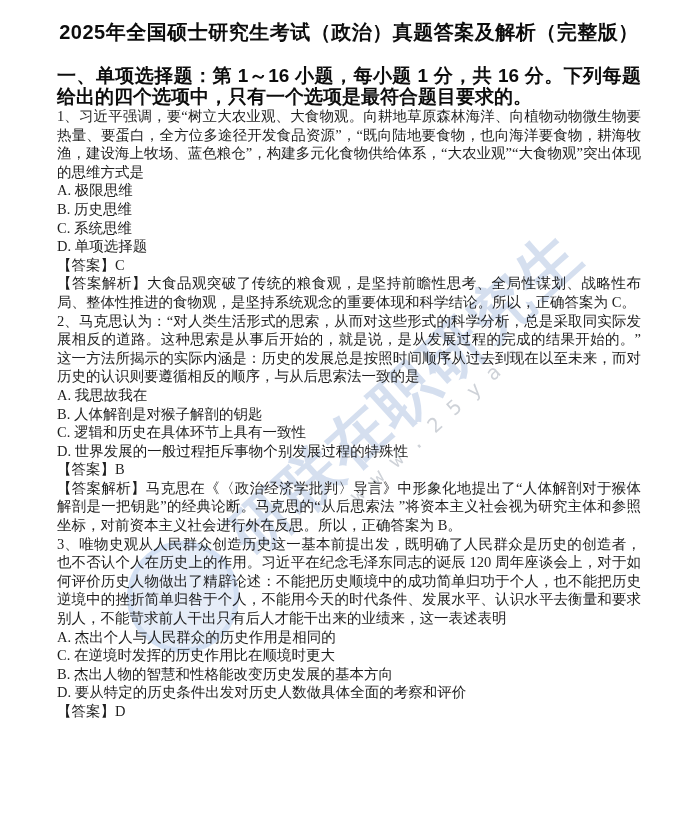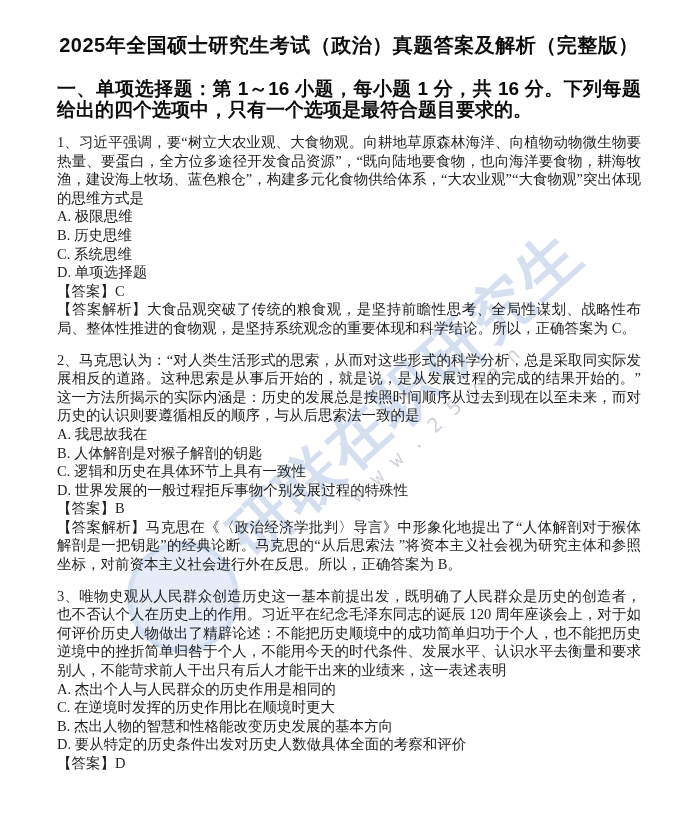--- a/index.html
+++ b/index.html
@@ -9,21 +9,21 @@
     width: 697px;
     height: 832px;
     background: #ffffff;
     overflow: hidden;
     color: #1c1c1c;
     font-family: "Liberation Serif", "DejaVu Serif", serif;
   }
   .content {
     position: absolute;
     left: 57px;
-    top: 17px;
+    top: 4px;
     width: 584px;
     z-index: 2;
   }
   .title {
     margin: 15px 0 0 0;
     text-align: center;
     font-family: "Liberation Sans", "DejaVu Sans", sans-serif;
     font-weight: bold;
     font-size: 20px;
     line-height: 27px;
@@ -34,21 +34,20 @@
     margin: 19px 0 0 0;
     font-family: "Liberation Sans", "DejaVu Sans", sans-serif;
     font-weight: bold;
     font-size: 19px;
     line-height: 21px;
     color: #0d0d0d;
     text-align: justify;
     text-align-last: left;
   }
   .question {
-    margin-top: 13px;
     font-size: 14.5px;
     line-height: 18.6px;
     color: #1e1e1e;
   }
   .question p { margin: 0; }
   .stem, .analysis {
     text-align: justify;
     text-align-last: left;
   }
   .option, .answer { text-align: left; }

